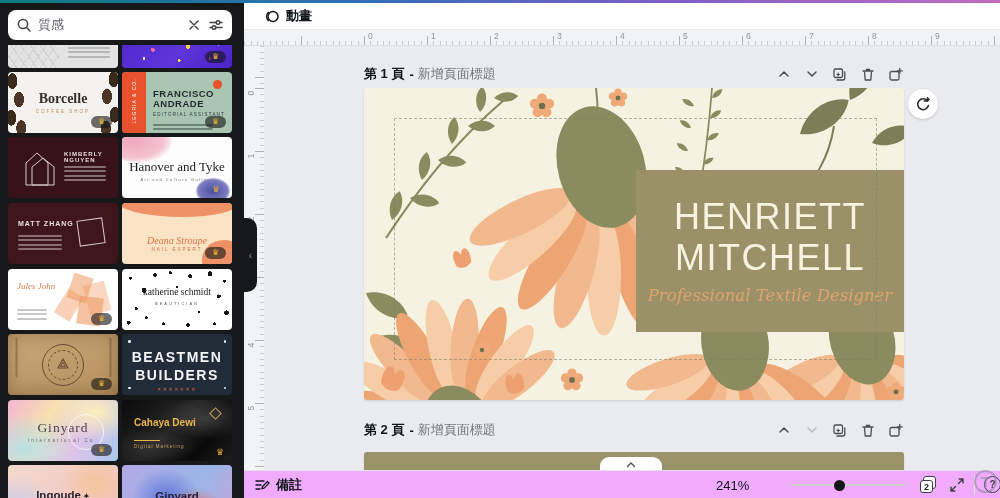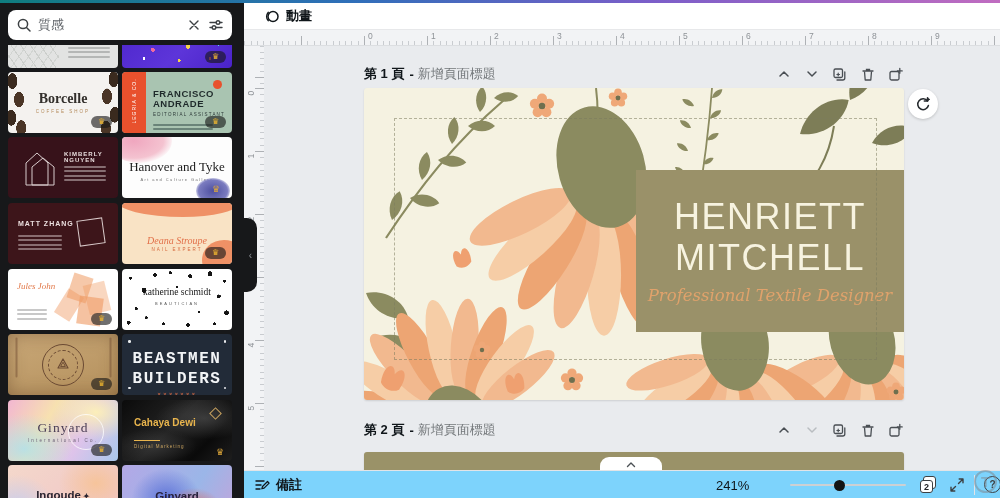--- a/index.html
+++ b/index.html
@@ -129,21 +129,21 @@
   .t-kath .ts { font-size:4px; letter-spacing:2px; color:#555; margin-top:3px; }
   
   .t-kraft { background:linear-gradient(160deg,#c9a878,#b4905c); box-shadow:inset 0 0 18px rgba(90,60,30,.45); }
   .t-kraft .stamp { position:absolute; left:50%; top:50%; width:42px; height:42px; margin:-21px 0 0 -21px;
     border:1px solid #6b4a33; border-radius:50%; }
   .t-kraft .stamp::before { content:""; position:absolute; inset:5px; border:1px dashed #6b4a33; border-radius:50%; }
   .t-kraft .stamp svg { position:absolute; left:11px; top:11px; }
   .t-kraft .side { position:absolute; top:20px; width:40px; color:#7a5638; transform:rotate(-90deg); }
   
   .t-beast { background:#222b38; text-align:center; color:#f2f4f6; }
-  .t-beast .tt { margin-top:15px; font-family:Liberation Mono, monospace; font-weight:bold; font-size:16px;
+  .t-beast .tt { margin-top:15px; font-family:Liberation Sans, sans-serif; font-weight:bold; font-size:14px;
     letter-spacing:1.5px; line-height:1.25; }
   .t-beast .xx { color:#d96b43; font-size:5px; letter-spacing:1.5px; margin-top:2px; }
   .t-beast .ts { font-size:4px; letter-spacing:1.6px; color:#cfd4da; margin-top:2px; }
   .t-beast .d { position:absolute; width:2.5px; height:2.5px; border-radius:50%; background:#e8eaec; }
   
   .t-ginyard { background:
       radial-gradient(ellipse 60px 40px at 80% 20%,rgba(255,244,180,.9),transparent 70%),
       radial-gradient(ellipse 70px 50px at 15% 80%,rgba(170,225,240,.8),transparent 70%),
       linear-gradient(120deg,#f2b6d2 0%,#f7e1b0 35%,#dfc3ea 65%,#a9c8ec 100%); text-align:center; }
   .t-ginyard .ring { position:absolute; right:14px; top:14px; width:36px; height:36px; border-radius:50%;
@@ -224,21 +224,21 @@
     background:#fff; box-shadow:0 1px 3px rgba(0,0,0,.18); display:flex; align-items:center; justify-content:center;
     cursor:pointer; z-index:6; }
 
   .canvas2 { position:absolute; left:120px; top:422px; width:540px; height:46px; background:#9a9268;
     border-radius:3px 3px 0 0; box-shadow:0 1px 2px rgba(0,0,0,.12); }
 
   .notch { position:absolute; left:356px; top:427px; width:62px; height:14px; background:#fff;
     border-radius:9px 9px 0 0; z-index:7; display:flex; align-items:center; justify-content:center; cursor:pointer; }
 
   
-  .statusbar { position:absolute; left:244px; top:470px; width:756px; height:28px; background:#7dd3fc;
+  .statusbar { position:absolute; left:244px; top:470px; width:756px; height:28px; background:#f0abfc;
     border-top:1px solid #e2e4e7; z-index:30; }
   .notes-btn { position:absolute; left:10px; top:4px; height:20px; display:flex; align-items:center; gap:6px;
     font-size:13px; font-weight:bold; color:#10161a; cursor:pointer; }
   .zoom-label { position:absolute; left:472px; top:7px; font-size:13px; color:#10161a; cursor:pointer; }
   .slider { position:absolute; left:546px; top:13px; width:116px; height:2px; background:#cdd0d3; border-radius:1px; cursor:pointer; }
   .slider .knob { position:absolute; left:44px; top:-4.5px; width:11px; height:11px; border-radius:50%; background:#141414; }
   .pages-btn { position:absolute; left:676px; top:5px; width:18px; height:18px; cursor:pointer; }
   .pages-btn .back { position:absolute; left:3px; top:0; width:13px; height:13px; border:1.2px solid #3c4043; border-radius:3px; background:#fff; }
   .pages-btn .front { position:absolute; left:0; top:4px; width:13px; height:13px; border:1.2px solid #3c4043; border-radius:3px;
     background:#fff; font-size:9px; font-weight:bold; color:#202124; display:flex; align-items:center; justify-content:center; }

